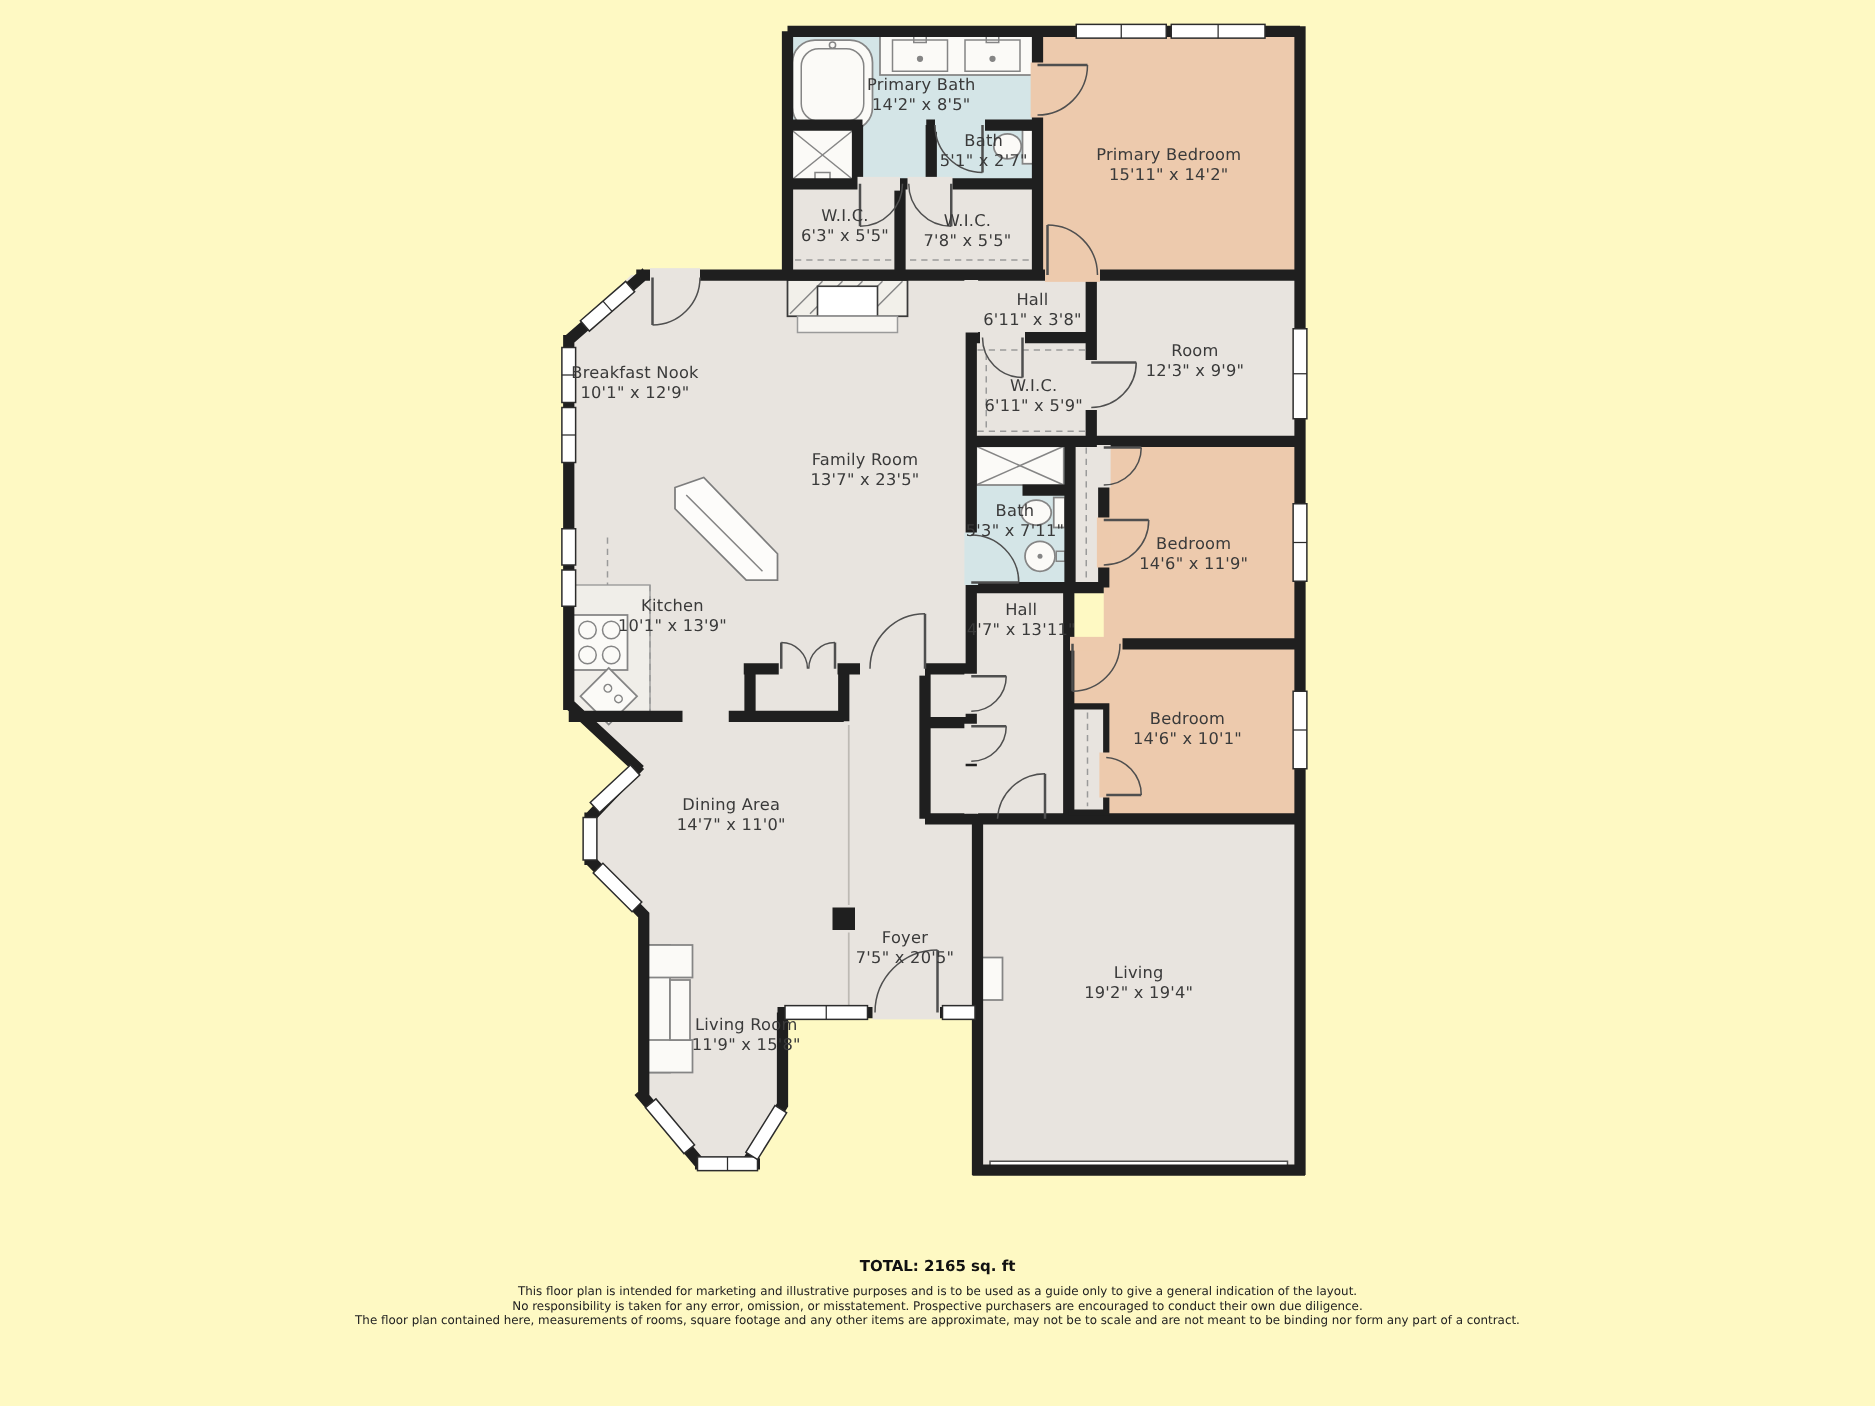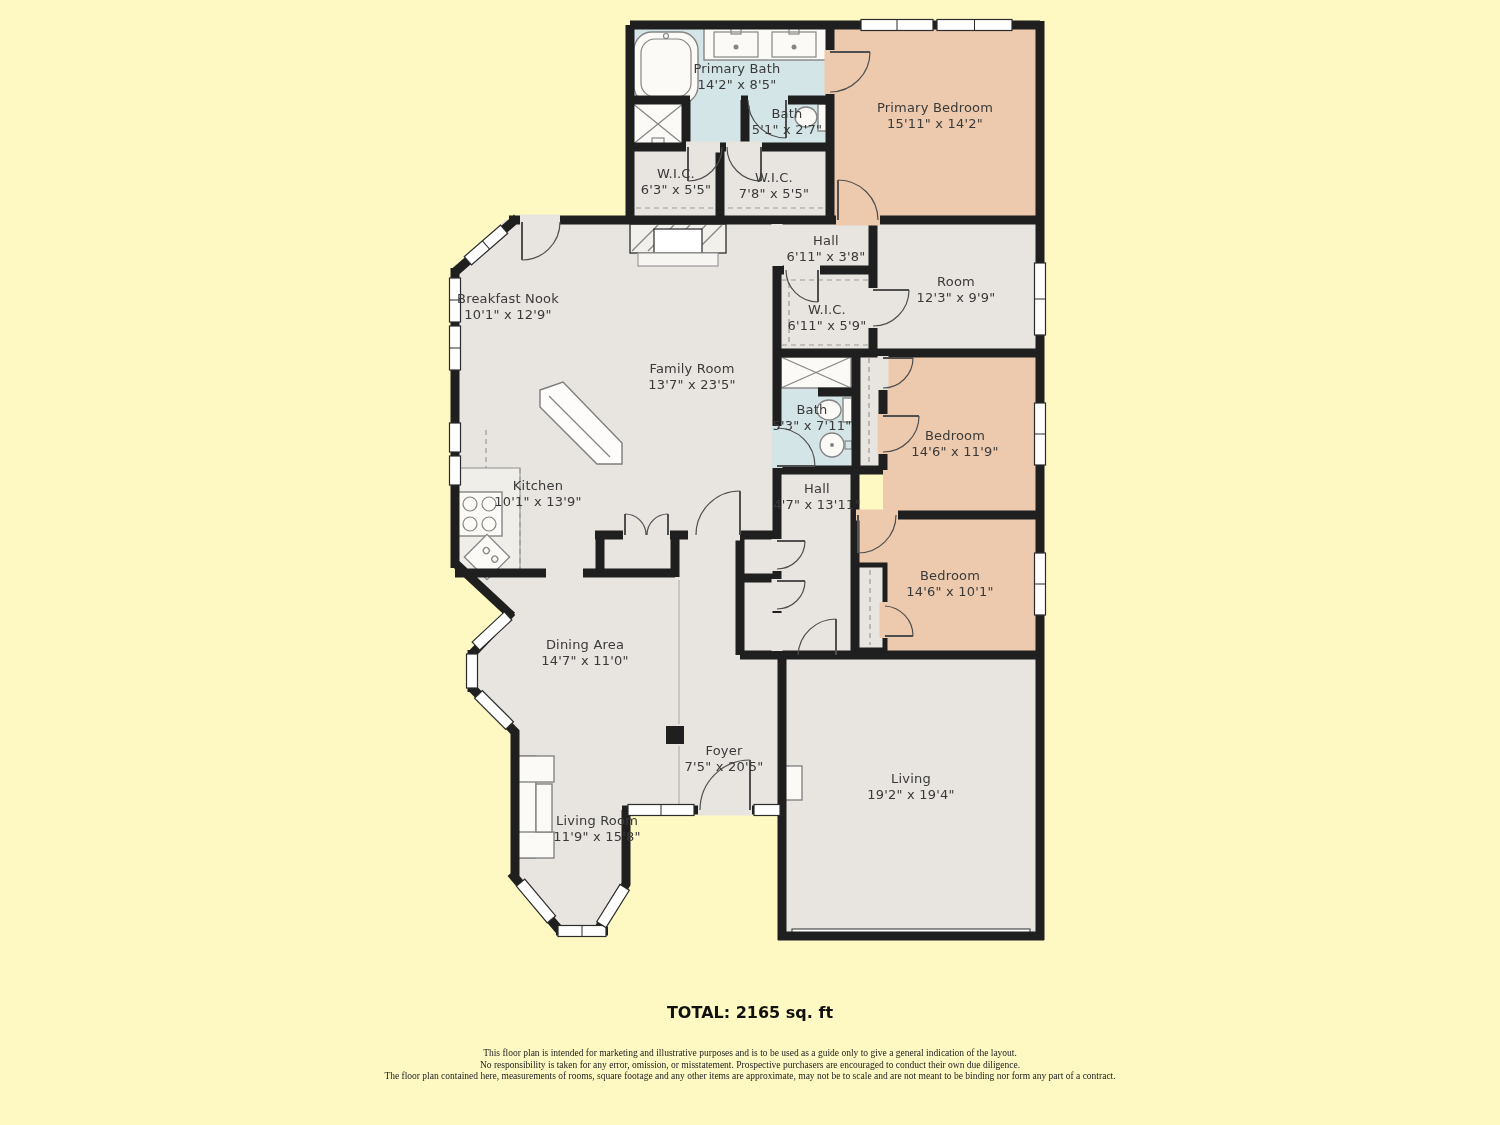--- a/index.html
+++ b/index.html
@@ -2,23 +2,23 @@
 <html><head>
 <meta charset="utf-8">
 <style>
   html,body{margin:0;padding:0;background:#ffffff;}
   #canvas{position:relative;width:1500px;height:1125px;background:#fef9c3;overflow:hidden;
           font-family:"DejaVu Sans", sans-serif;}
   svg{position:absolute;left:0;top:0;}
   .lbl{position:absolute;transform:translate(-50%,-50%);font-size:13px;line-height:16px;
        color:#3a3a3a;text-align:center;white-space:nowrap;letter-spacing:.2px;}
   .summary{position:absolute;left:0;right:0;top:1002px;text-align:center;color:#111;}
-  .sum-total{font-size:16px;font-weight:bold;line-height:22px;text-align:center;}
+  .sum-total{font-size:12px;font-weight:bold;line-height:22px;text-align:center;}
   .sum-line{font-size:16.5px;line-height:18px;}
-  .disclaimer{margin-top:24px;font-size:9.5px;line-height:11.5px;color:#222;font-family:Liberation Serif, serif;}
+  .disclaimer{margin-top:4px;font-size:9.5px;line-height:11.5px;color:#222;}
   
   .wall{stroke:#1f1f1f;stroke-width:9;fill:none;}
   .wall-thin{stroke:#1f1f1f;stroke-width:5;fill:none;}
   .fix{fill:#fbfaf7;stroke:#858585;stroke-width:1.4;}
   .fixline{stroke:#858585;stroke-width:1.2;fill:none;}
   .dash{stroke:#9a9a9a;stroke-width:1.2;fill:none;stroke-dasharray:5 4;}
   .win{fill:#ffffff;stroke:#2c2c2c;stroke-width:1.2;}
   .winline{stroke:#2c2c2c;stroke-width:1;}
   .arc{stroke:#4f4f4f;stroke-width:1.2;fill:none;}
   .leaf{stroke:#4f4f4f;stroke-width:2;fill:none;}
@@ -368,21 +368,21 @@
           <rect class="win" x="754" y="804.5" width="26" height="11"></rect>
         </g>
     <g>
           <rect x="771.5" y="224" width="11" height="42" fill="#e8e4df"></rect>
         </g>
   </g>
 </svg>
 
   <div class="lbl" style="left:737px;top:77px"><span>Primary Bath</span><br><span>14'2" x 8'5"</span></div>
   <div class="lbl" style="left:787px;top:122px"><span>Bath</span><br><span>5'1" x 2'7"</span></div>
-  <div class="lbl" style="left:935px;top:116px"><span>Primary Bedroom</span><br><span>15'11" x 14'2"</span></div>
+  <div class="lbl" style="left:935px;top:133px"><span>Primary Bedroom</span><br><span>15'11" x 14'2"</span></div>
   <div class="lbl" style="left:676px;top:182px"><span>W.I.C.</span><br><span>6'3" x 5'5"</span></div>
   <div class="lbl" style="left:774px;top:186px"><span>W.I.C.</span><br><span>7'8" x 5'5"</span></div>
   <div class="lbl" style="left:826px;top:249px"><span>Hall</span><br><span>6'11" x 3'8"</span></div>
   <div class="lbl" style="left:956px;top:290px"><span>Room</span><br><span>12'3" x 9'9"</span></div>
   <div class="lbl" style="left:827px;top:318px"><span>W.I.C.</span><br><span>6'11" x 5'9"</span></div>
   <div class="lbl" style="left:508px;top:307px"><span>Breakfast Nook</span><br><span>10'1" x 12'9"</span></div>
   <div class="lbl" style="left:692px;top:377px"><span>Family Room</span><br><span>13'7" x 23'5"</span></div>
   <div class="lbl" style="left:812px;top:418px"><span>Bath</span><br><span>5'3" x 7'11"</span></div>
   <div class="lbl" style="left:955px;top:444px"><span>Bedroom</span><br><span>14'6" x 11'9"</span></div>
   <div class="lbl" style="left:538px;top:494px"><span>Kitchen</span><br><span>10'1" x 13'9"</span></div>

